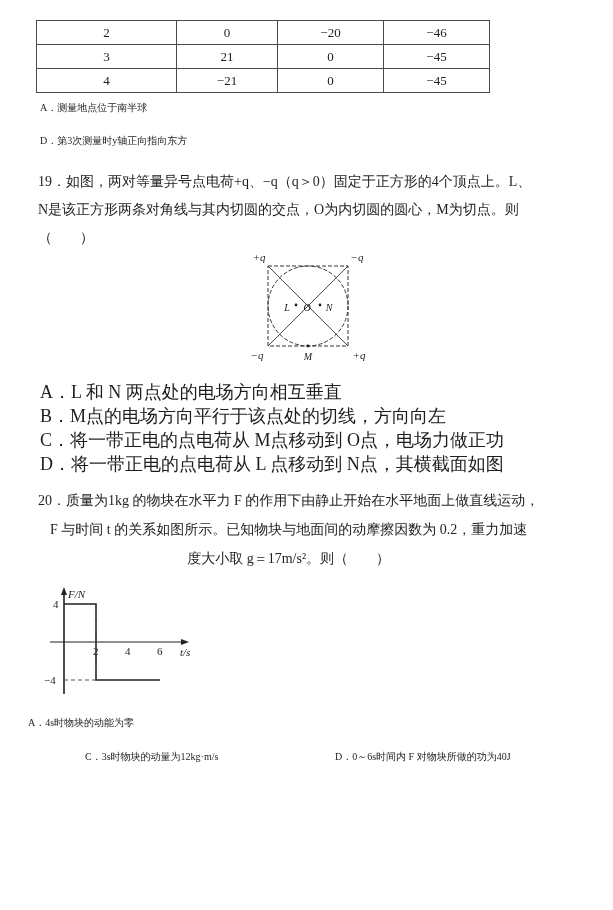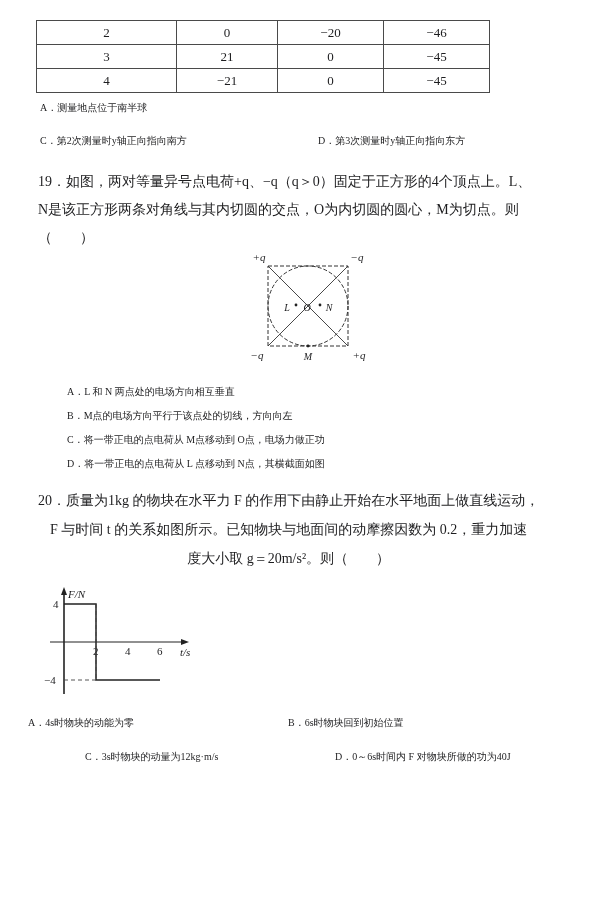--- a/index.html
+++ b/index.html
@@ -9,21 +9,21 @@
   table.data{border-collapse:collapse;}
   table.data td{border:1px solid #4a4a4a;text-align:center;font-size:13px;height:23px;padding:0;
                 font-family:"Liberation Serif","DejaVu Serif",serif;}
   td.c0{width:139px}td.c1{width:100px}td.c2{width:105px}td.c3{width:105px}
   .para{font-size:14px;line-height:28px;white-space:nowrap;}
   .para29{font-size:14px;line-height:29px;white-space:nowrap;text-align:center;}
   .optrow{display:flex;font-size:10px;white-space:nowrap;}
   .optrow .left278{display:inline-block;width:278px;}
   .optrow .left260{display:inline-block;width:260px;}
   .optrow .left250{display:inline-block;width:250px;margin-left:45px;}
-  .optlist{font-size:10px;line-height:24px;white-space:nowrap;margin-left:27px;}
+  .optlist{font-size:18px;line-height:24px;white-space:nowrap;}
   svg text{font-family:"Liberation Serif","DejaVu Serif",serif;fill:#1d1d1f;}
 </style>
 </head>
 <body>
 
 <div class="page">
 
   <table class="data abs" style="left:36px;top:20px">
     <tbody>
         <tr>
@@ -44,21 +44,20 @@
       <td class="c2">0</td>
       <td class="c3">−45</td>
     </tr>
   </tbody>
     </table>
 
   <div class="optrow abs" style="left:40px;top:101px">
     <span class="left278">A．测量地点位于南半球</span>
   </div>
   <div class="optrow abs" style="left:40px;top:134px">
-    <span class="left278">C．第2次测量时y轴正向指向南方</span>
     <span>D．第3次测量时y轴正向指向东方</span>
   </div>
 
   <div class="para abs" style="left:38px;top:168px">
     <div>19．如图，两对等量异号点电荷+q、−q（q＞0）固定于正方形的4个顶点上。L、</div>
     <div>N是该正方形两条对角线与其内切圆的交点，O为内切圆的圆心，M为切点。则</div>
     <div>（　　）</div>
   </div>
 
   <svg class="abs" style="left:243px;top:248px" width="132" height="118" viewBox="0 0 132 118">
@@ -82,21 +81,21 @@
   <div class="optlist abs" style="left:40px;top:380px">
     <div>A．L 和 N 两点处的电场方向相互垂直</div>
     <div>B．M点的电场方向平行于该点处的切线，方向向左</div>
     <div>C．将一带正电的点电荷从 M点移动到 O点，电场力做正功</div>
     <div>D．将一带正电的点电荷从 L 点移动到 N点，其横截面如图</div>
   </div>
 
   <div class="para29 abs" style="left:38px;top:486px">
     <div>20．质量为1kg 的物块在水平力 F 的作用下由静止开始在水平地面上做直线运动，</div>
     <div>F 与时间 t 的关系如图所示。已知物块与地面间的动摩擦因数为 0.2，重力加速</div>
-    <div>度大小取 g＝20m/s²。则（　　）</div>
+    <div>度大小取 g＝17m/s²。则（　　）</div>
   </div>
 
   <svg class="abs" style="left:34px;top:582px" width="172" height="122" viewBox="0 0 172 122">
     <line x1="30" y1="112" x2="30" y2="10" stroke="#222" stroke-width="1.6"></line>
     <polygon points="30,5 27,13 33,13" fill="#222"></polygon>
     <line x1="16" y1="60" x2="150" y2="60" stroke="#222" stroke-width="1.2"></line>
     <polygon points="155,60 147,57 147,63" fill="#222"></polygon>
     <text x="34" y="16" font-size="11" font-style="italic">F/N</text>
     <text x="146" y="74" font-size="11" font-style="italic">t/s</text>
     <text font-size="11" x="19" y="26">4</text>
@@ -104,21 +103,20 @@
     <text font-size="11" x="59" y="73">2</text>
     <text font-size="11" x="91" y="73">4</text>
     <text font-size="11" x="123" y="73">6</text>
     <polyline fill="none" stroke="#222" stroke-width="1.5" points="30,22 62,22 62,98 126,98"></polyline>
     <line stroke="#444" stroke-width="0.9" stroke-dasharray="4,3" x1="62" x2="62" y1="22" y2="98"></line>
     <line stroke="#444" stroke-width="0.9" stroke-dasharray="4,3" x1="30" x2="62" y1="98" y2="98"></line>
   </svg>
 
   <div class="optrow abs" style="left:28px;top:716px">
     <span class="left260">A．4s时物块的动能为零</span>
-    <span>B．6s时物块回到初始位置</span>
   </div>
   <div class="optrow abs" style="left:40px;top:750px">
     <span class="left250">C．3s时物块的动量为12kg·m/s</span>
     <span>D．0～6s时间内 F 对物块所做的功为40J</span>
   </div>
 
 
 </div>
 
 </body></html>

